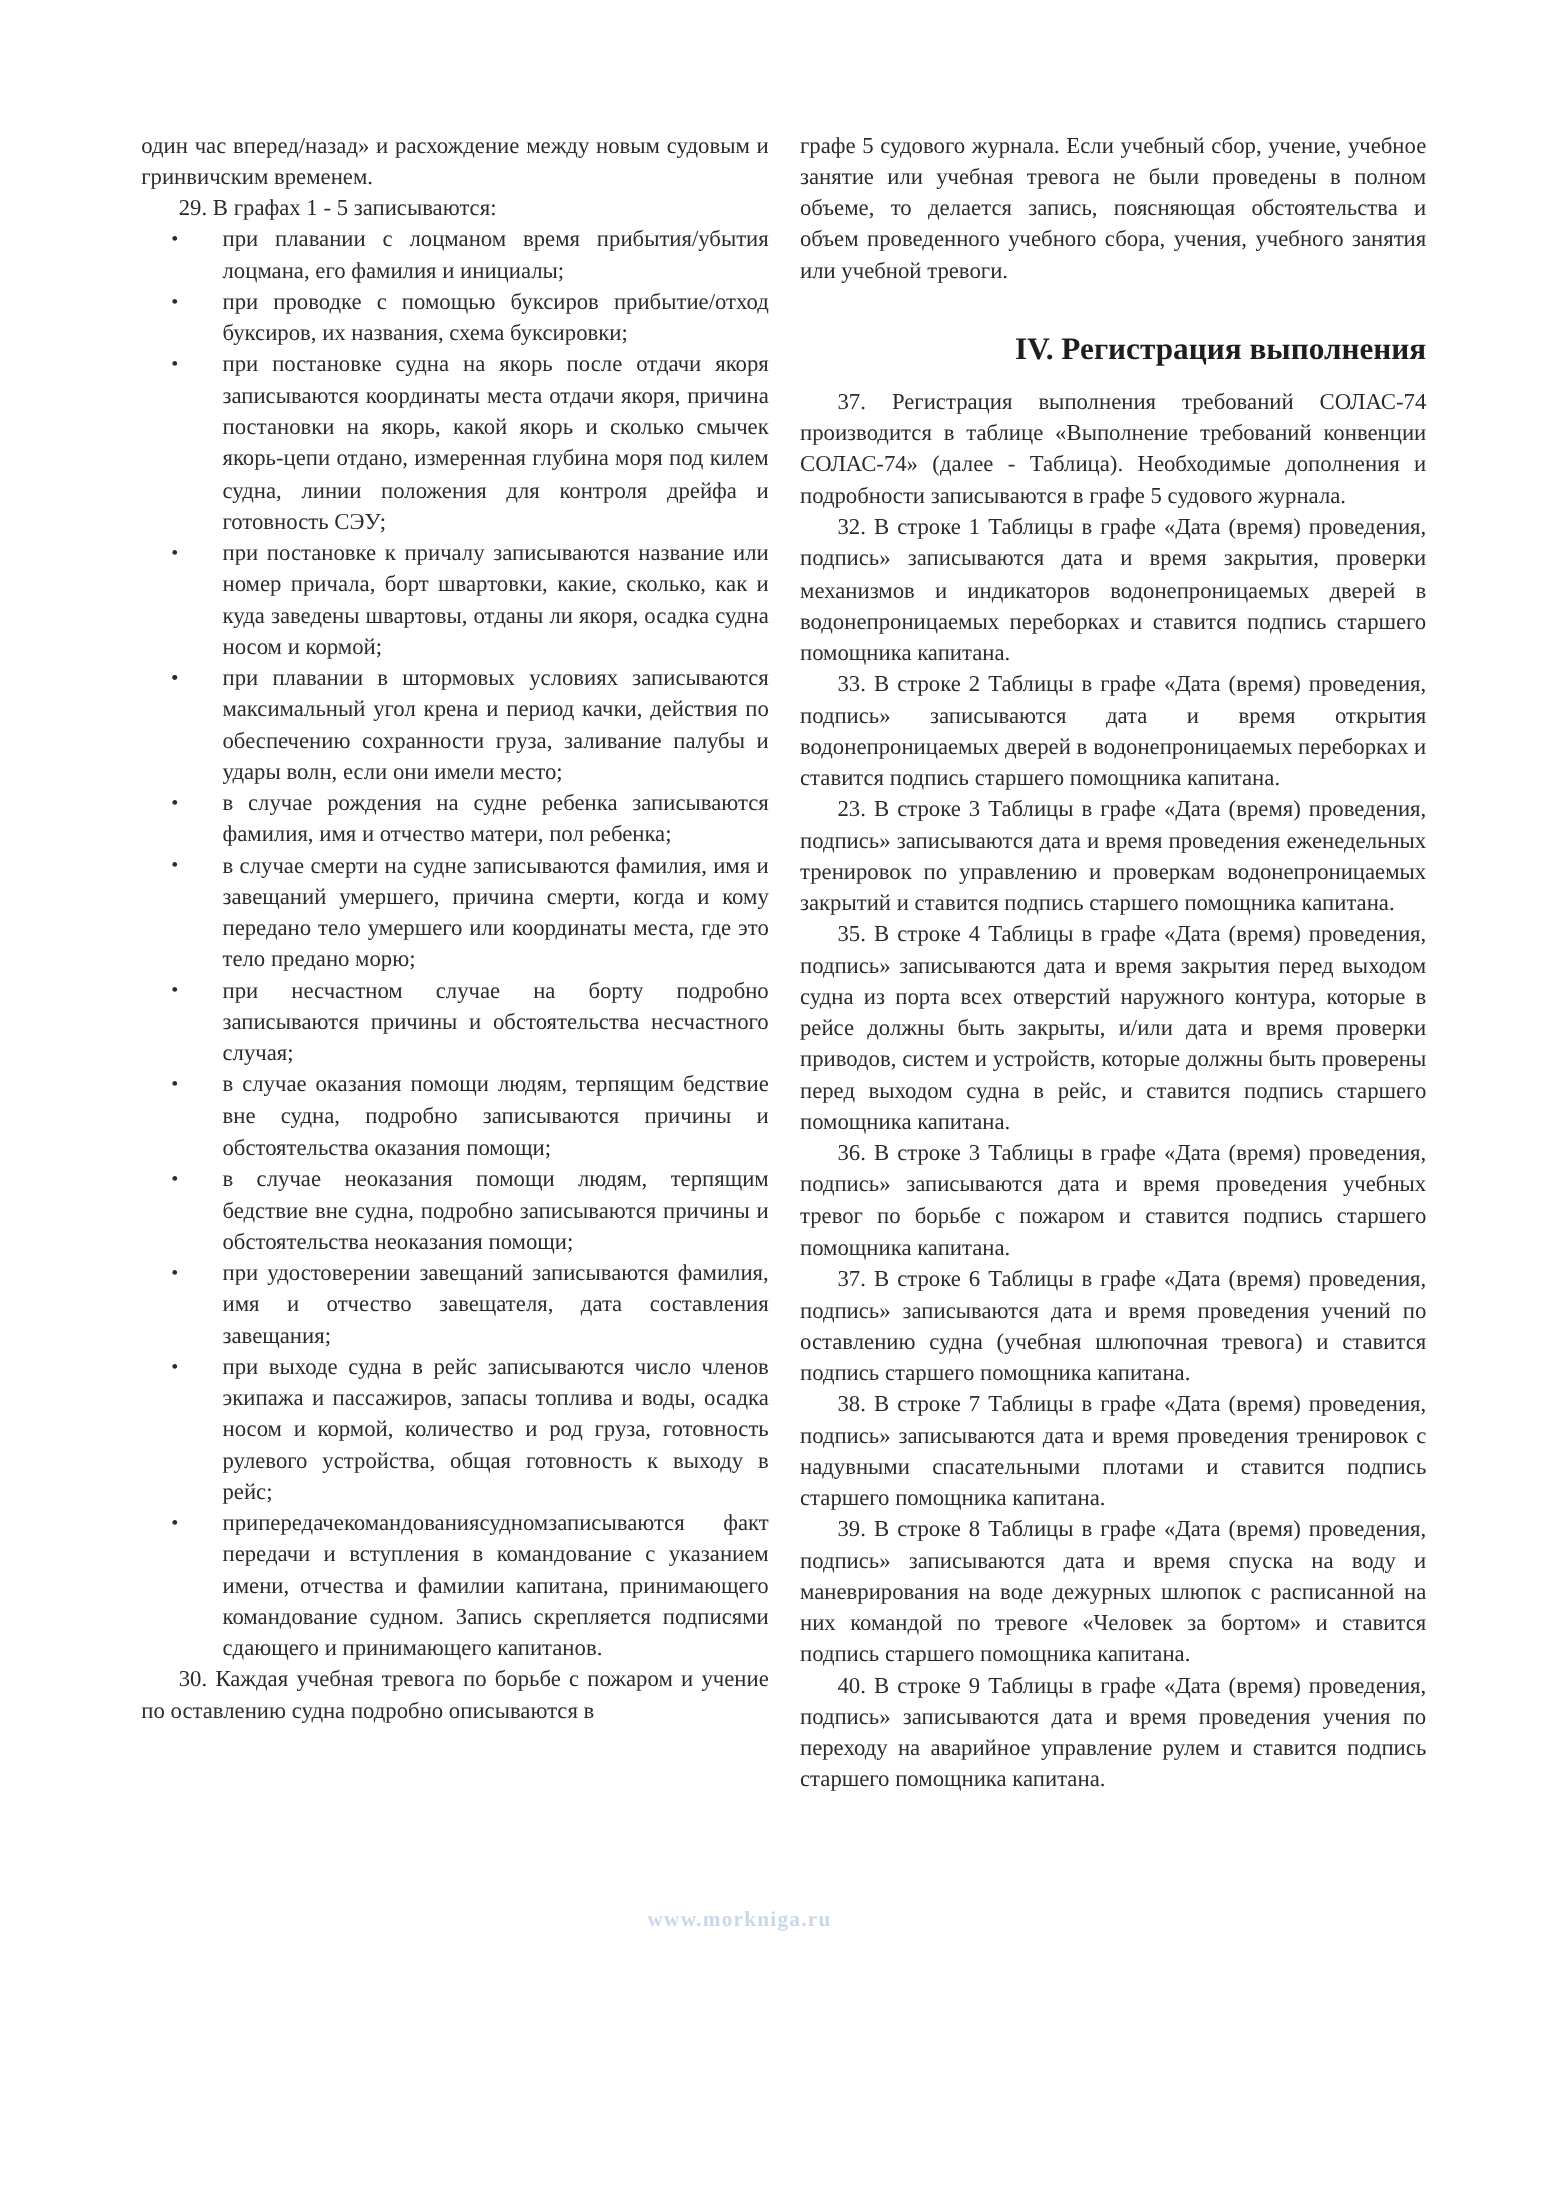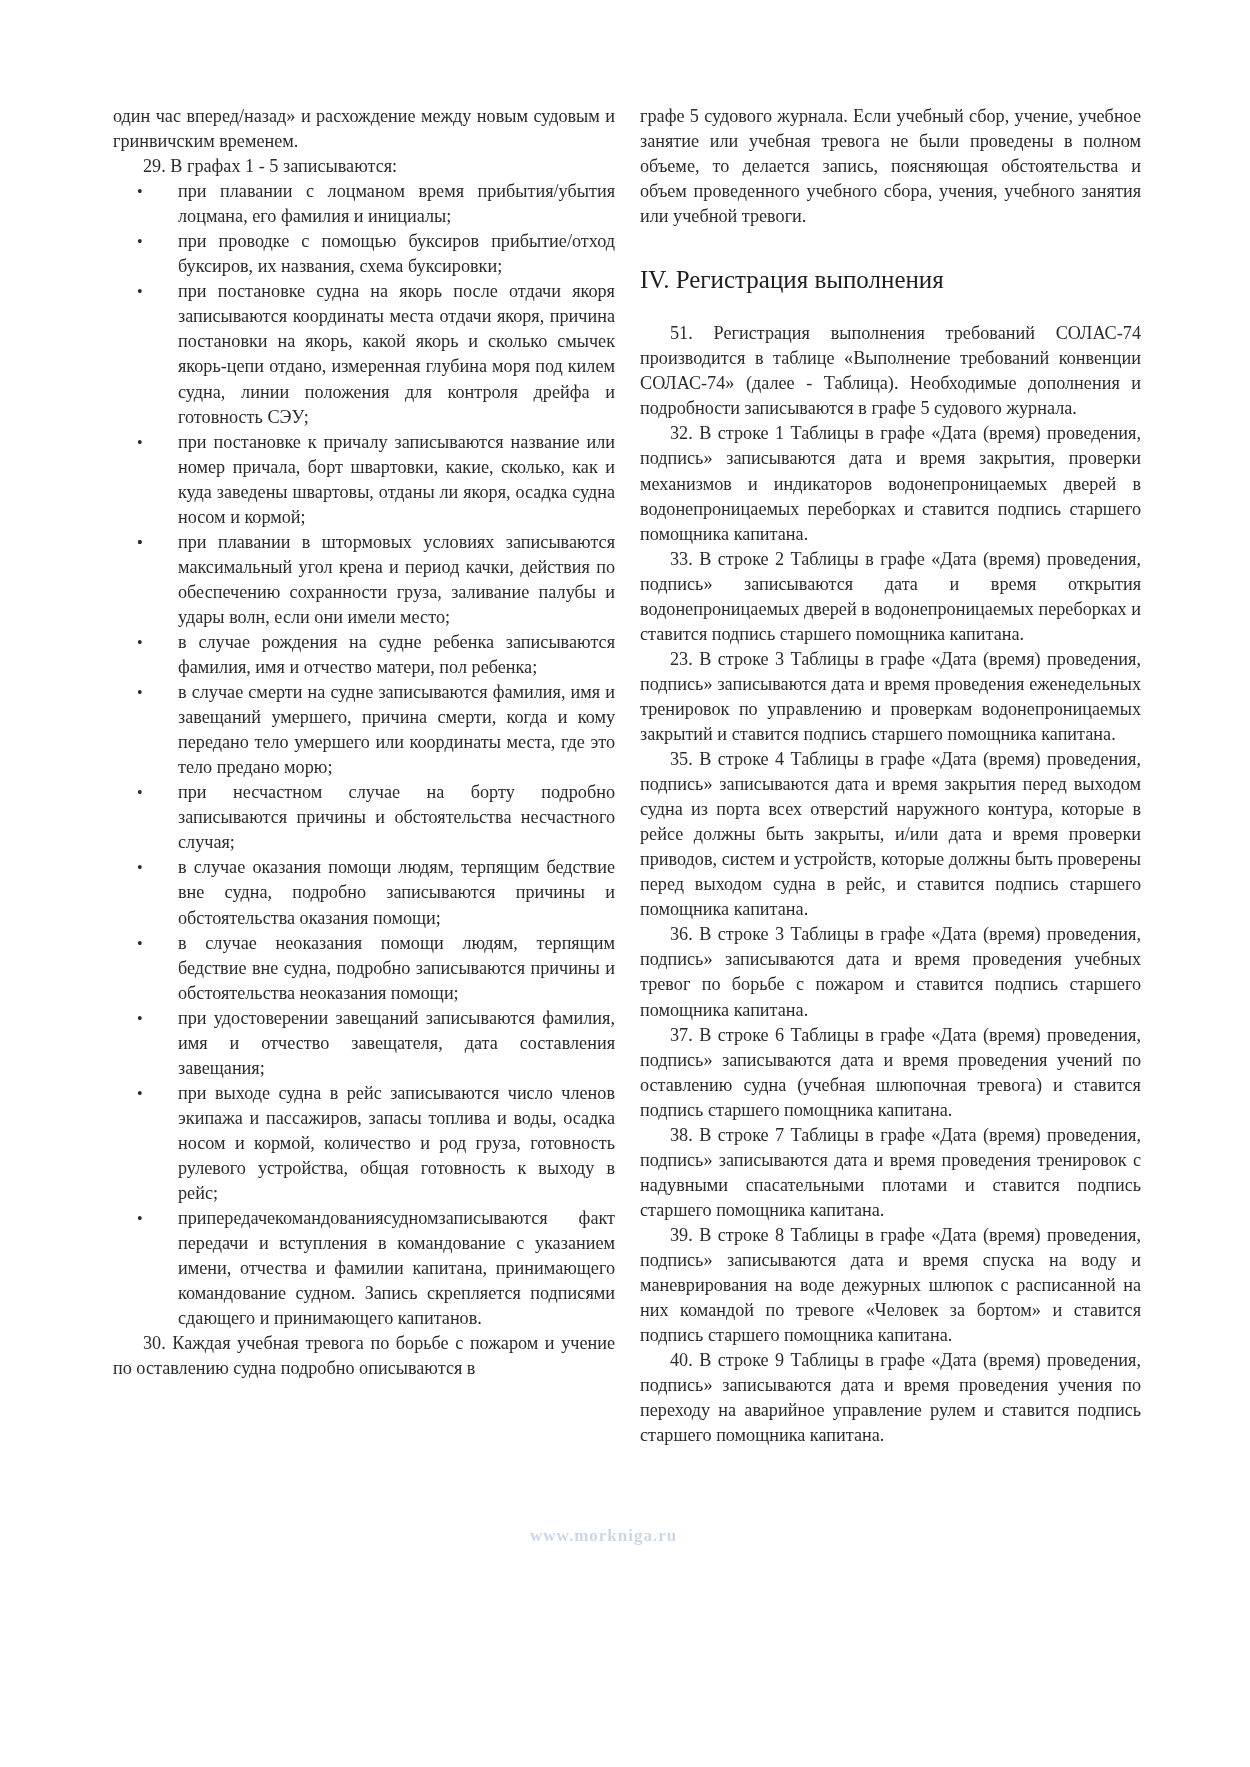--- a/index.html
+++ b/index.html
@@ -6,23 +6,23 @@
   body { width:1250px; height:1767px; position:relative; overflow:hidden;
          font-family:"Liberation Serif","DejaVu Serif",serif; color:#2b2b2b; }
   .col { position:absolute; top:104px; font-size:18.2px; line-height:25.05px; }
   .col-left { left:113px; width:502px; }
   .col-right { left:640px; width:501px; }
   p { margin:0; text-align:justify; }
   .indent { text-indent:30px; }
   ul { list-style:none; margin:0; padding:0; }
   li { position:relative; padding-left:65px; text-align:justify; }
   li .bullet { position:absolute; left:24px; top:0; font-size:16px; }
-  .heading { text-align:left; font-weight:normal; font-size:25px; line-height:34px;
-             margin:34px 0 24px 0; color:#1e1e1e; }
-  .watermark { position:absolute; left:530px; top:1526px; font-size:17px; font-weight:bold;
+  .heading { text-align:right; font-weight:bold; font-size:25px; line-height:34px;
+             margin:34px 0 12px 0; color:#1e1e1e; }
+  .watermark { position:absolute; left:518px; top:1526px; font-size:17px; font-weight:bold;
                color:#9fb7d6; opacity:0.55; letter-spacing:1px; pointer-events:none; }
 </style>
 </head>
 <body>
 
 <div class="col col-left">
   <p>один час вперед/назад» и расхождение между новым судовым и гринвичским временем.</p>
   <p class="indent">29. В графах 1 - 5 записываются:</p>
   <ul>
     <li><span class="bullet">•</span><span>при плавании с лоцманом время прибытия/убытия лоцмана, его фамилия и инициалы;</span></li>
@@ -41,21 +41,21 @@
     <li><span class="bullet">•</span><span>припередачекомандованиясудномзаписываются факт передачи и вступления в командование с указанием имени, отчества и фамилии капитана, принимающего командование судном. Запись скрепляется подписями сдающего и принимающего капитанов.</span></li>
   </ul>
   <p class="indent">30. Каждая учебная тревога по борьбе с пожаром и учение по оставлению судна подробно описываются в</p>
 </div>
 
 <div class="col col-right">
   <p>графе 5 судового журнала. Если учебный сбор, учение, учебное занятие или учебная тревога не были проведены в полном объеме, то делается запись, поясняющая обстоятельства и объем проведенного учебного сбора, учения, учебного занятия или учебной тревоги.</p>
   <div class="heading">
     <div>IV. Регистрация выполнения</div>
   </div>
-  <p class="indent">51. Регистрация выполнения требований СОЛАС-74 производится в таблице «Выполнение требований конвенции СОЛАС-74» (далее - Таблица). Необходимые дополнения и подробности записываются в графе 5 судового журнала.</p>
+  <p class="indent">37. Регистрация выполнения требований СОЛАС-74 производится в таблице «Выполнение требований конвенции СОЛАС-74» (далее - Таблица). Необходимые дополнения и подробности записываются в графе 5 судового журнала.</p>
   <p class="indent">32. В строке 1 Таблицы в графе «Дата (время) проведения, подпись» записываются дата и время закрытия, проверки механизмов и индикаторов водонепроницаемых дверей в водонепроницаемых переборках и ставится подпись старшего помощника капитана.</p>
   <p class="indent">33. В строке 2 Таблицы в графе «Дата (время) проведения, подпись» записываются дата и время открытия водонепроницаемых дверей в водонепроницаемых переборках и ставится подпись старшего помощника капитана.</p>
   <p class="indent">23. В строке 3 Таблицы в графе «Дата (время) проведения, подпись» записываются дата и время проведения еженедельных тренировок по управлению и проверкам водонепроницаемых закрытий и ставится подпись старшего помощника капитана.</p>
   <p class="indent">35. В строке 4 Таблицы в графе «Дата (время) проведения, подпись» записываются дата и время закрытия перед выходом судна из порта всех отверстий наружного контура, которые в рейсе должны быть закрыты, и/или дата и время проверки приводов, систем и устройств, которые должны быть проверены перед выходом судна в рейс, и ставится подпись старшего помощника капитана.</p>
   <p class="indent">36. В строке 3 Таблицы в графе «Дата (время) проведения, подпись» записываются дата и время проведения учебных тревог по борьбе с пожаром и ставится подпись старшего помощника капитана.</p>
   <p class="indent">37. В строке 6 Таблицы в графе «Дата (время) проведения, подпись» записываются дата и время проведения учений по оставлению судна (учебная шлюпочная тревога) и ставится подпись старшего помощника капитана.</p>
   <p class="indent">38. В строке 7 Таблицы в графе «Дата (время) проведения, подпись» записываются дата и время проведения тренировок с надувными спасательными плотами и ставится подпись старшего помощника капитана.</p>
   <p class="indent">39. В строке 8 Таблицы в графе «Дата (время) проведения, подпись» записываются дата и время спуска на воду и маневрирования на воде дежурных шлюпок с расписанной на них командой по тревоге «Человек за бортом» и ставится подпись старшего помощника капитана.</p>
   <p class="indent">40. В строке 9 Таблицы в графе «Дата (время) проведения, подпись» записываются дата и время проведения учения по переходу на аварийное управление рулем и ставится подпись старшего помощника капитана.</p>
 </div>

